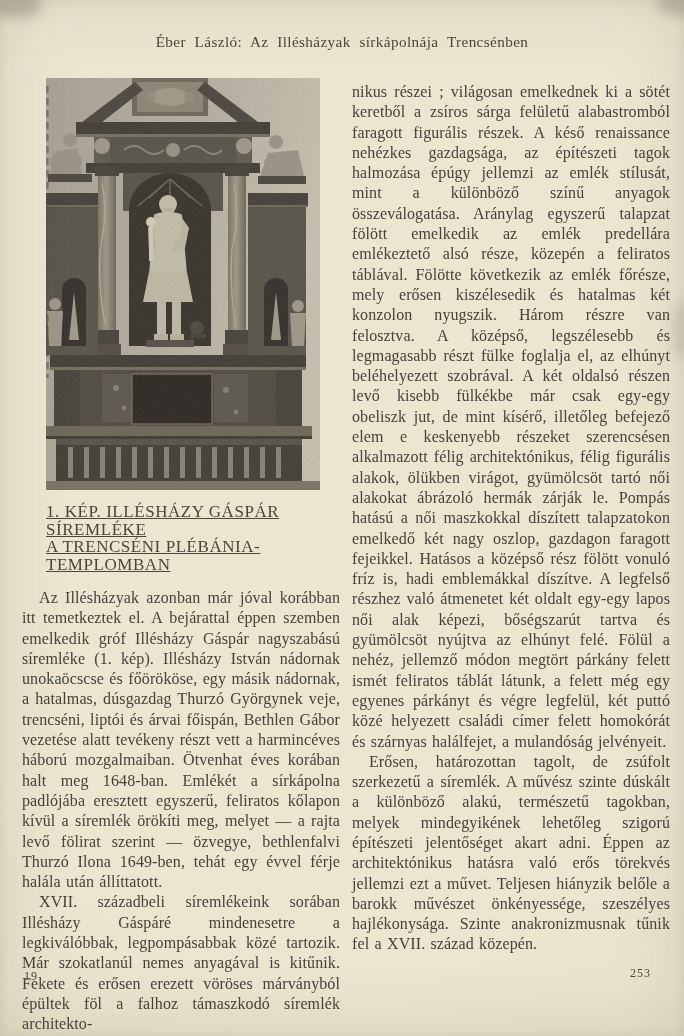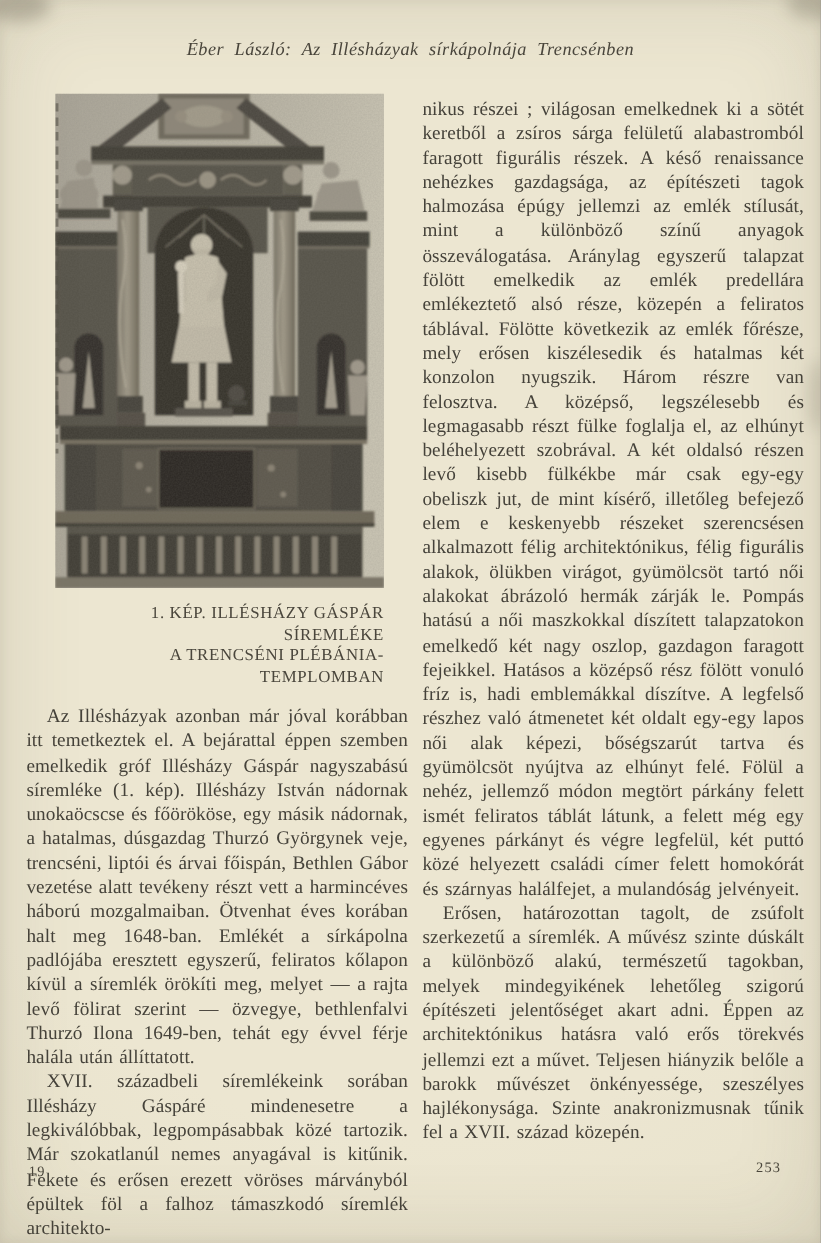--- a/index.html
+++ b/index.html
@@ -14,33 +14,33 @@
     content:"";position:absolute;inset:0;pointer-events:none;
     box-shadow:inset 0 0 70px rgba(95,85,60,.16), inset 0 0 10px rgba(70,60,45,.10);
   }
   .smudge{position:absolute;border-radius:50%;filter:blur(6px);pointer-events:none;}
   .smudge.tl{left:-10px;top:-8px;width:52px;height:26px;background:rgba(90,84,70,.30);}
   .smudge.tr{left:656px;top:-10px;width:46px;height:26px;background:rgba(90,84,70,.26);}
   .smudge.r1{left:672px;top:300px;width:18px;height:60px;background:rgba(105,98,82,.18);}
 
   .header{
     position:absolute;left:0;top:33px;width:100%;text-align:center;
-    font-style:italic;font-size:15.2px;letter-spacing:.4px;word-spacing:4.5px;
+    font-size:15.2px;letter-spacing:.4px;word-spacing:4.5px;
     color:#4a463c;
   }
 
   .col{position:absolute;width:318px;}
   .col-left{left:22px;top:78px;}
   .col-right{left:352px;top:82px;}
 
   figure{margin:0 0 0 24px;width:274px;}
   .photo{width:274px;height:412px;line-height:0;}
   figcaption{
-    margin-top:13px;text-align:right;
-    font-size:14px;line-height:17.5px;letter-spacing:.55px;color:#4a463c;
+    margin-top:13px;text-align:left;
+    font-size:17px;line-height:17.5px;letter-spacing:.55px;color:#4a463c;text-decoration:underline;
   }
 
   .body-text p{
     margin:0;font-size:16px;line-height:20.3px;
     text-align:justify;word-spacing:1.2px;letter-spacing:.1px;
   }
   .col-left .body-text p:first-child{margin-top:15px;}
   .indent{text-indent:17px;}
 
   .pageno{position:absolute;font-size:12px;letter-spacing:1px;color:#4a463c;}

